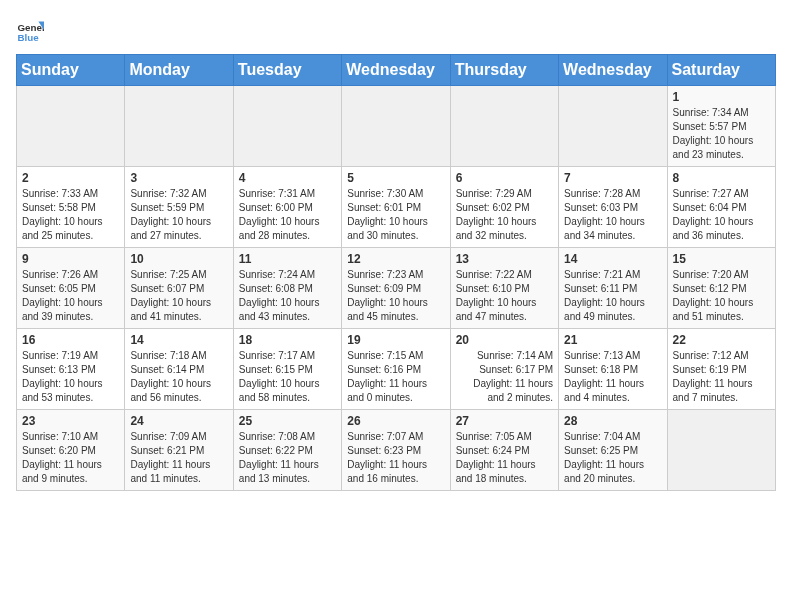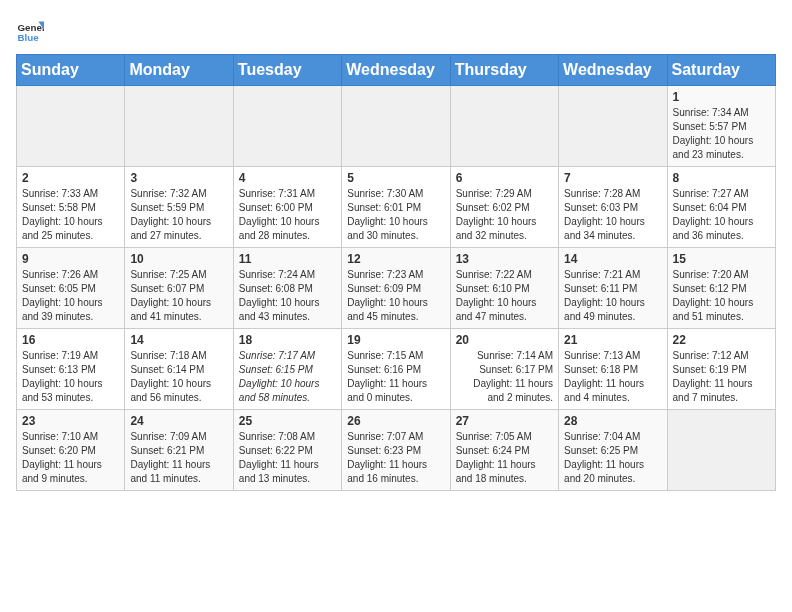--- a/index.html
+++ b/index.html
@@ -234,21 +234,21 @@
 Daylight: 10 hours and 53 minutes.</div>
         </td>
         <td>
           <span class="day-number">14</span>
           <div class="day-info" style="white-space: pre-line;">Sunrise: 7:18 AM
 Sunset: 6:14 PM
 Daylight: 10 hours and 56 minutes.</div>
         </td>
         <td>
           <span class="day-number">18</span>
-          <div class="day-info" style="white-space: pre-line; font-style: italic;">Sunrise: 7:17 AM
+          <div class="day-info" style="white-space: pre-line;">Sunrise: 7:17 AM
 Sunset: 6:15 PM
 Daylight: 10 hours and 58 minutes.</div>
         </td>
         <td>
           <span class="day-number">19</span>
           <div class="day-info" style="white-space: pre-line;">Sunrise: 7:15 AM
 Sunset: 6:16 PM
 Daylight: 11 hours and 0 minutes.</div>
         </td>
         <td>

